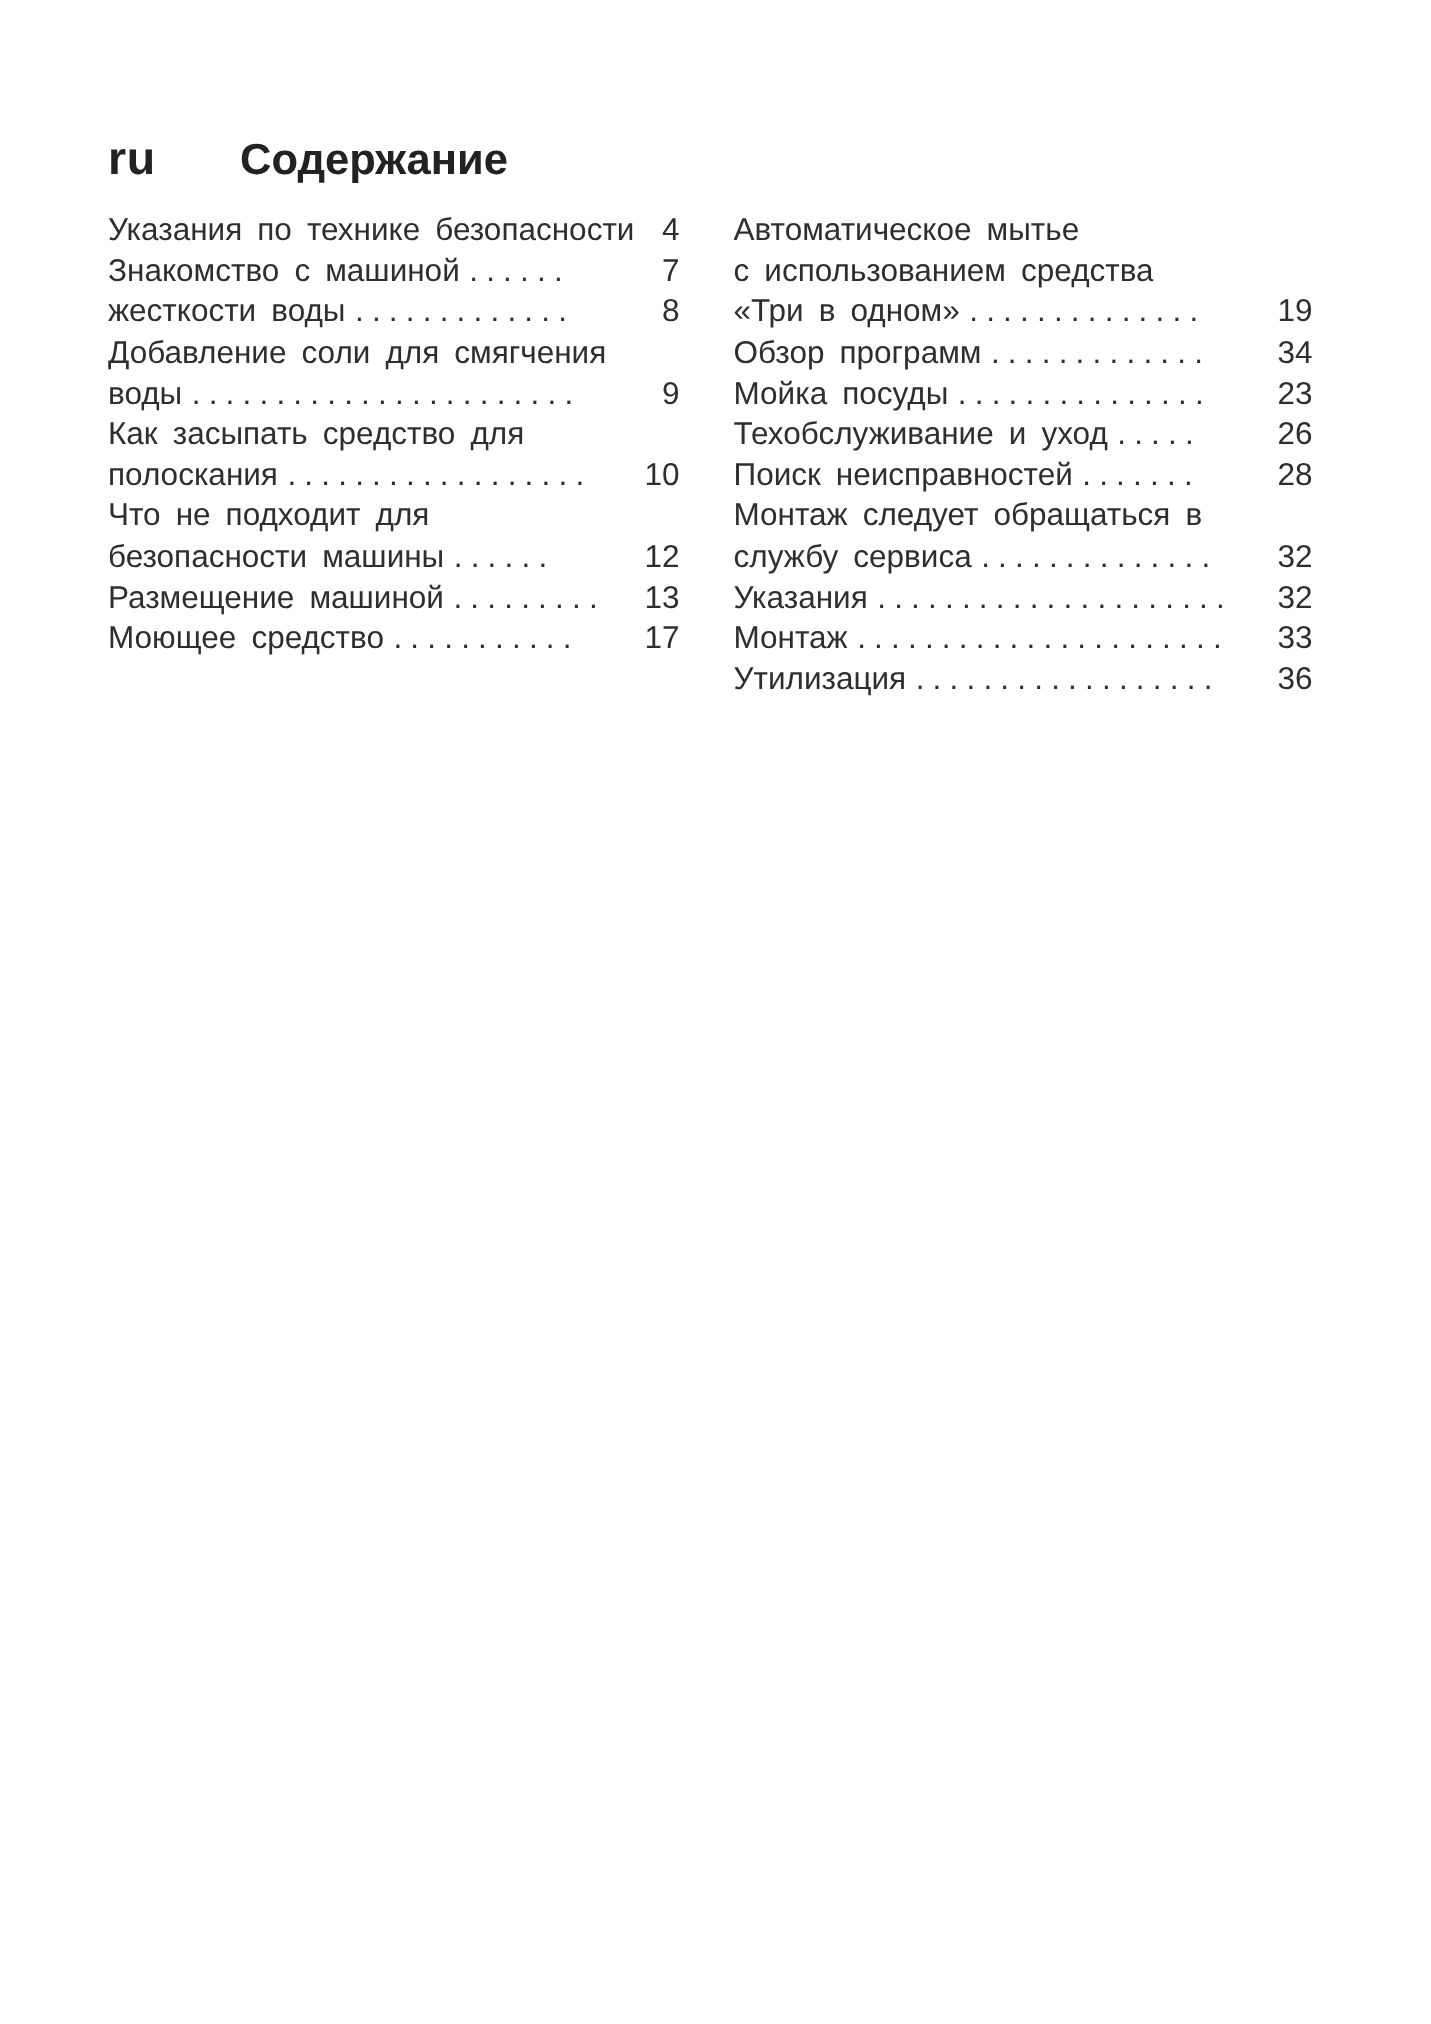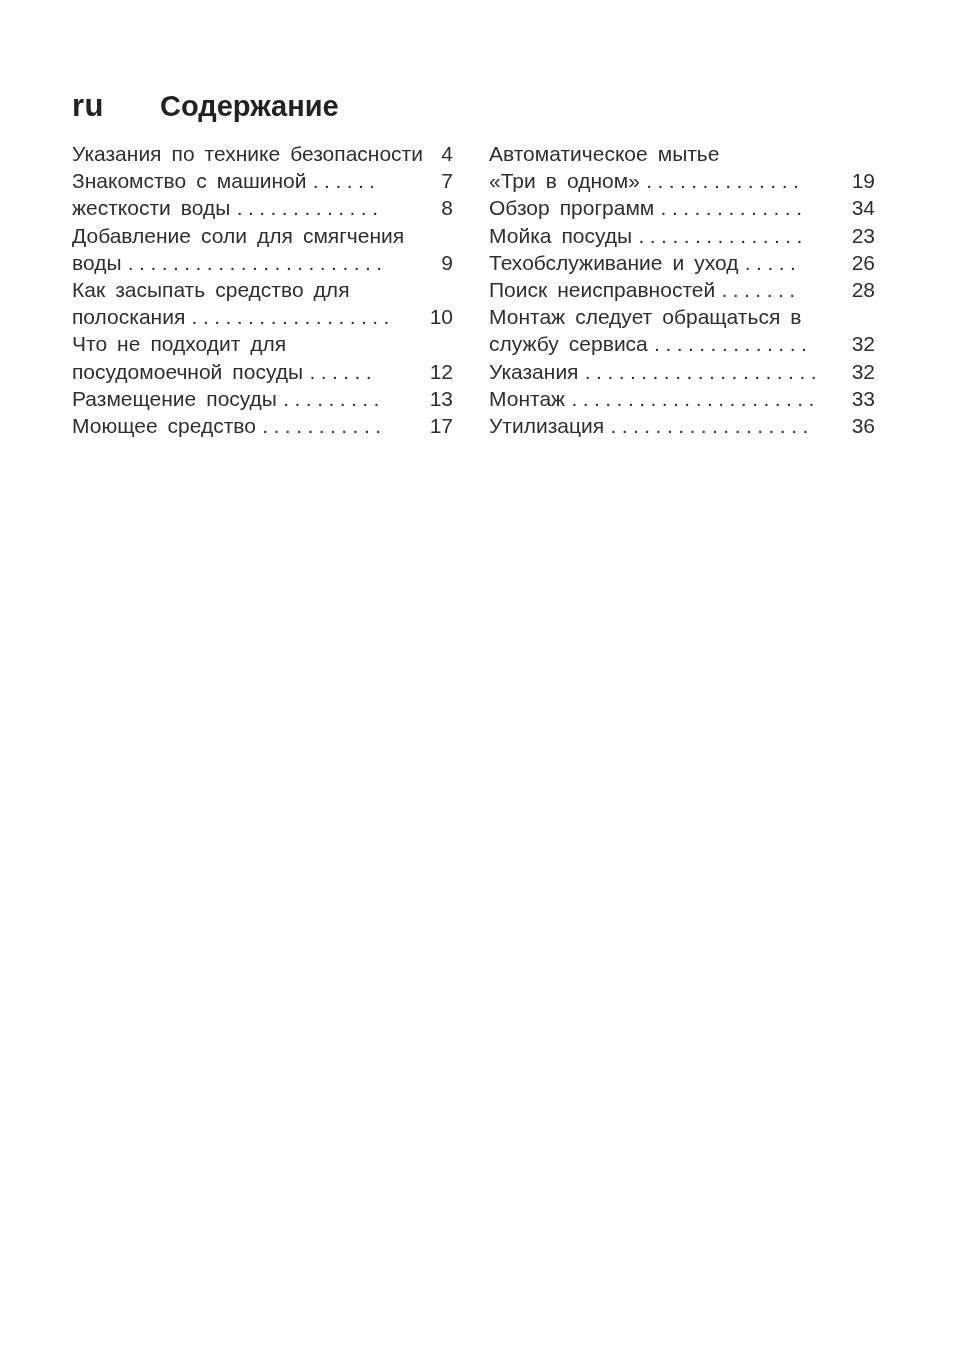--- a/index.html
+++ b/index.html
@@ -124,43 +124,48 @@
             <span class="t">полоскания</span>
             <span class="d">..................</span>
             <span class="p">10</span>
           </div>
         <div class="row">
             <span class="t">Что не подходит для</span>
             <span class="d"></span>
             <span class="p"></span>
           </div>
         <div class="row">
-            <span class="t">посудомоечной посуды</span>
+            <span class="t">безопасности машины</span>
             <span class="d">......</span>
             <span class="p">12</span>
           </div>
         <div class="row">
-            <span class="t">Размещение посуды</span>
+            <span class="t">Размещение машиной</span>
             <span class="d">.........</span>
             <span class="p">13</span>
           </div>
         <div class="row">
             <span class="t">Моющее средство</span>
             <span class="d">...........</span>
             <span class="p">17</span>
           </div>
       </div>
 
       <div class="col col-right">
         <div class="row">
             <span class="t">Автоматическое мытье</span>
             <span class="d"></span>
             <span class="p"></span>
           </div>
         <div class="row">
+            <span class="t">с использованием средства</span>
+            <span class="d"></span>
+            <span class="p"></span>
+          </div>
+        <div class="row">
             <span class="t">«Три в одном»</span>
             <span class="d">..............</span>
             <span class="p">19</span>
           </div>
         <div class="row">
             <span class="t">Обзор программ</span>
             <span class="d">.............</span>
             <span class="p">34</span>
           </div>
         <div class="row">

